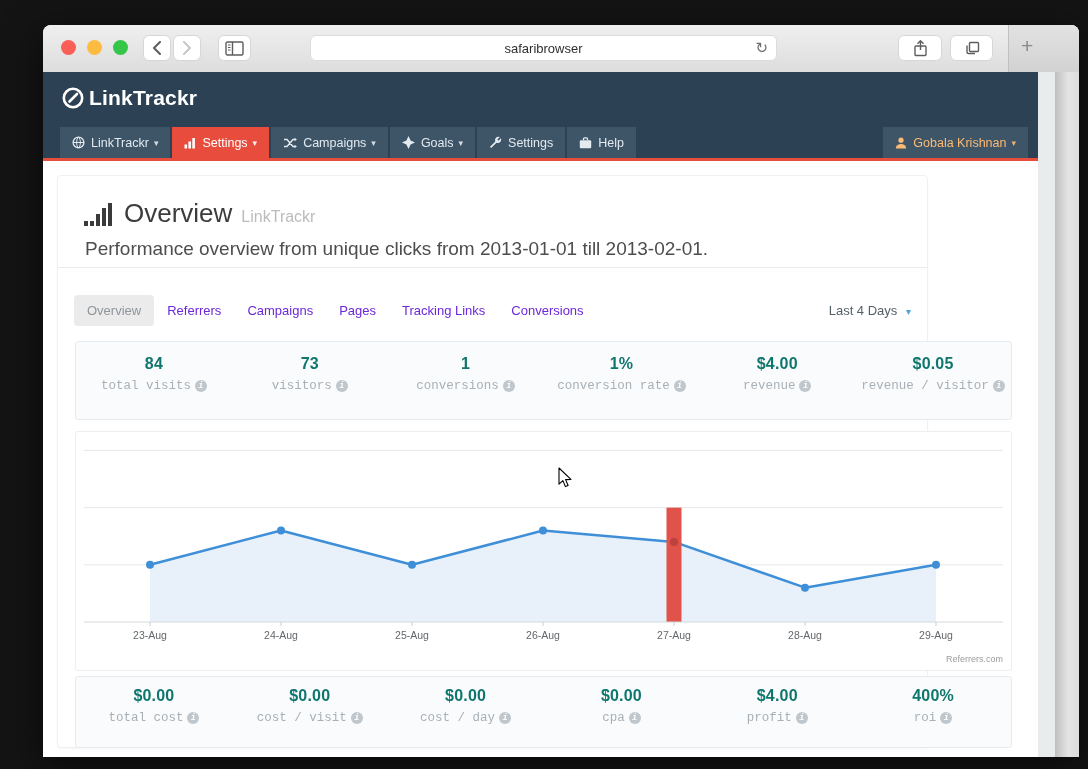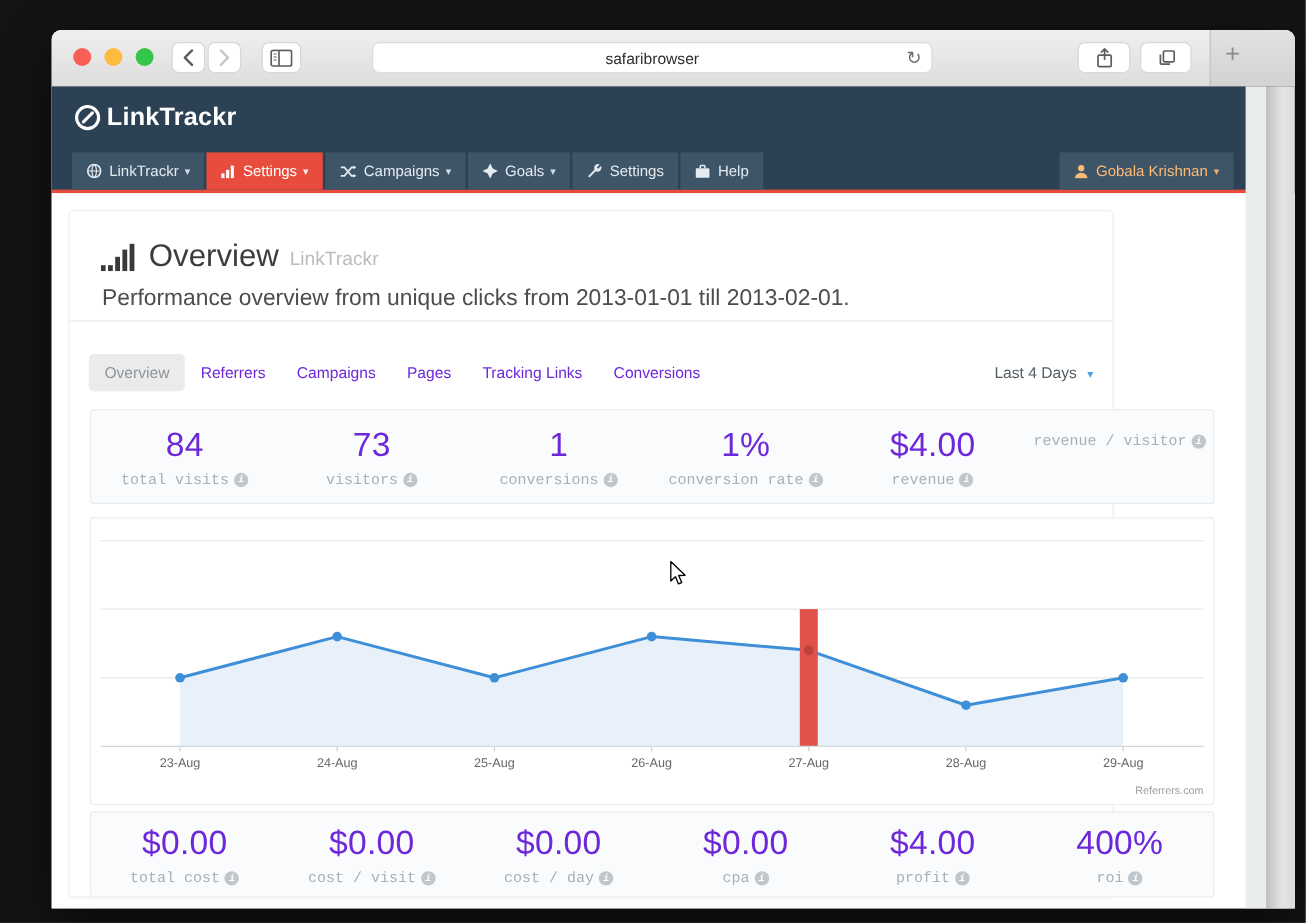--- a/index.html
+++ b/index.html
@@ -57,21 +57,21 @@
   .tab.active{background:#ebebeb;color:#8e959b;}
   .range-sel{margin-left:auto;font-size:13px;color:#556066;cursor:pointer;}
   .range-sel .caret{color:#3b9ad9;font-size:10px;}
   
   .panel{position:absolute;left:17px;width:937px;box-sizing:border-box;border:1px solid #e8ebed;border-radius:3px;}
   .stats{background:#fafbfc;height:79px;display:flex;}
   .stats.top{top:165px;}
   .stats.bottom{top:500px;height:72px;}
   .stat{flex:1;text-align:center;padding-top:13px;}
   .stats.bottom .stat{padding-top:10px;}
-  .stat-value{font-size:28px;font-weight:400;color:#6d28d9;letter-spacing:.2px;}
+  .stat-value{font-size:16px;font-weight:700;color:#0f766e;letter-spacing:.2px;}
   .stat-label{margin-top:6px;font-size:12.5px;color:#a8b0b6;display:flex;align-items:center;justify-content:center;gap:4px;font-family:Liberation Mono, monospace;}
   .info-icon{display:inline-flex;align-items:center;justify-content:center;width:12px;height:12px;border-radius:50%;
              background:#bfc7cd;color:#fff;font-size:8.5px;font-style:italic;font-weight:700;cursor:pointer;}
   
   .chart-panel{top:255px;height:240px;background:#fff;border-color:#eceeef;}
   .chart-credit{position:absolute;right:8px;bottom:6px;font-size:9px;color:#9b9b9b;}
   
   .right-strip-light{position:absolute;left:995px;top:47px;width:17px;bottom:0;background:#e8eced;}
   .right-strip-grad{position:absolute;left:1012px;top:47px;width:24px;bottom:0;
                     background:linear-gradient(90deg,#bfbfbf 0%,#e4e4e4 55%,#dcdcdc 100%);}
@@ -288,20 +288,21 @@
               </div>
             </div>
             <div class="stat">
               <div class="stat-value">$4.00</div>
               <div class="stat-label">
                 <span>revenue</span>
                 <span class="info-icon">i</span>
               </div>
             </div>
             <div class="stat">
+              <div class="stat-value">$0.05</div>
               <div class="stat-label">
                 <span>revenue / visitor</span>
                 <span class="info-icon">i</span>
               </div>
             </div>
           </div>
 
         <div class="panel chart-panel">
           <svg width="935" height="238" viewBox="0 0 935 238">
               <line x1="8" x2="927" y1="132.8125" y2="132.8125" stroke="#e7e7e7" stroke-width="1"></line>

